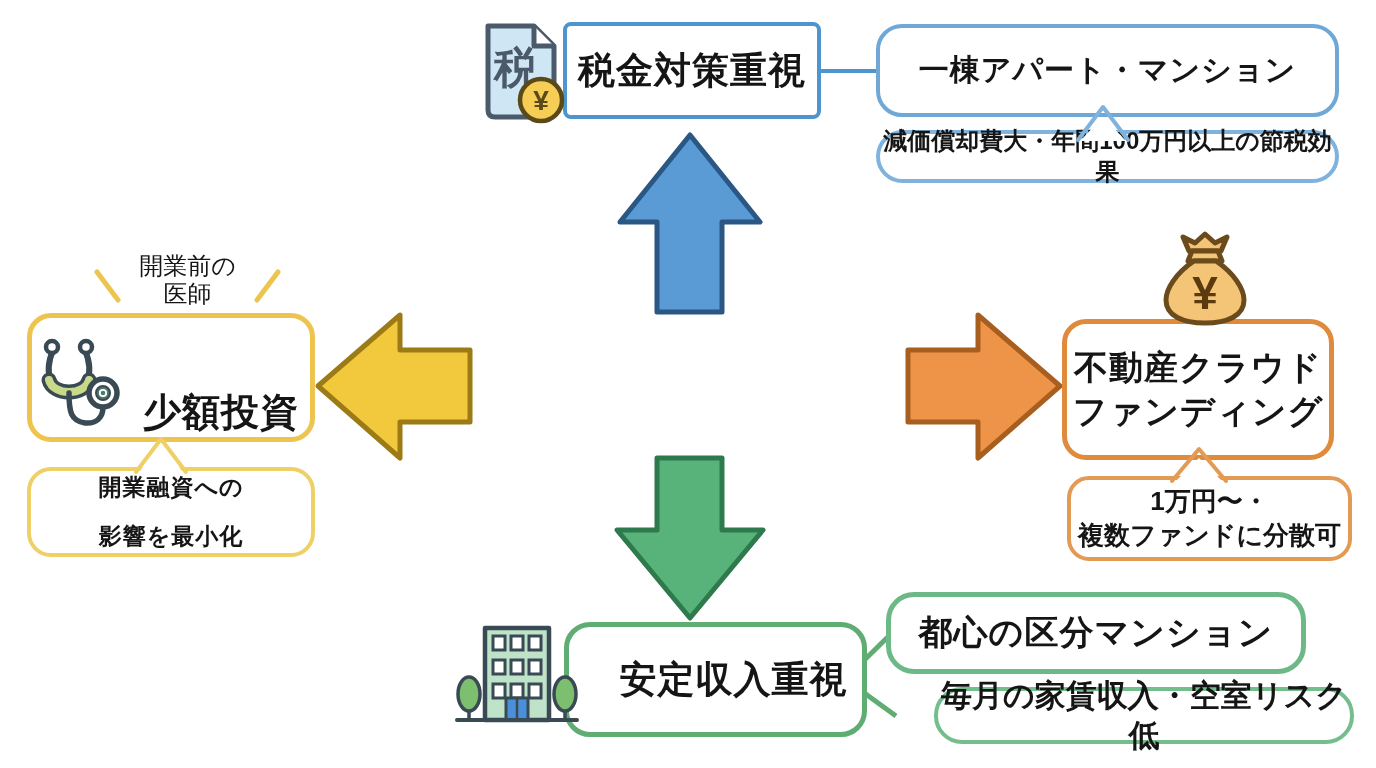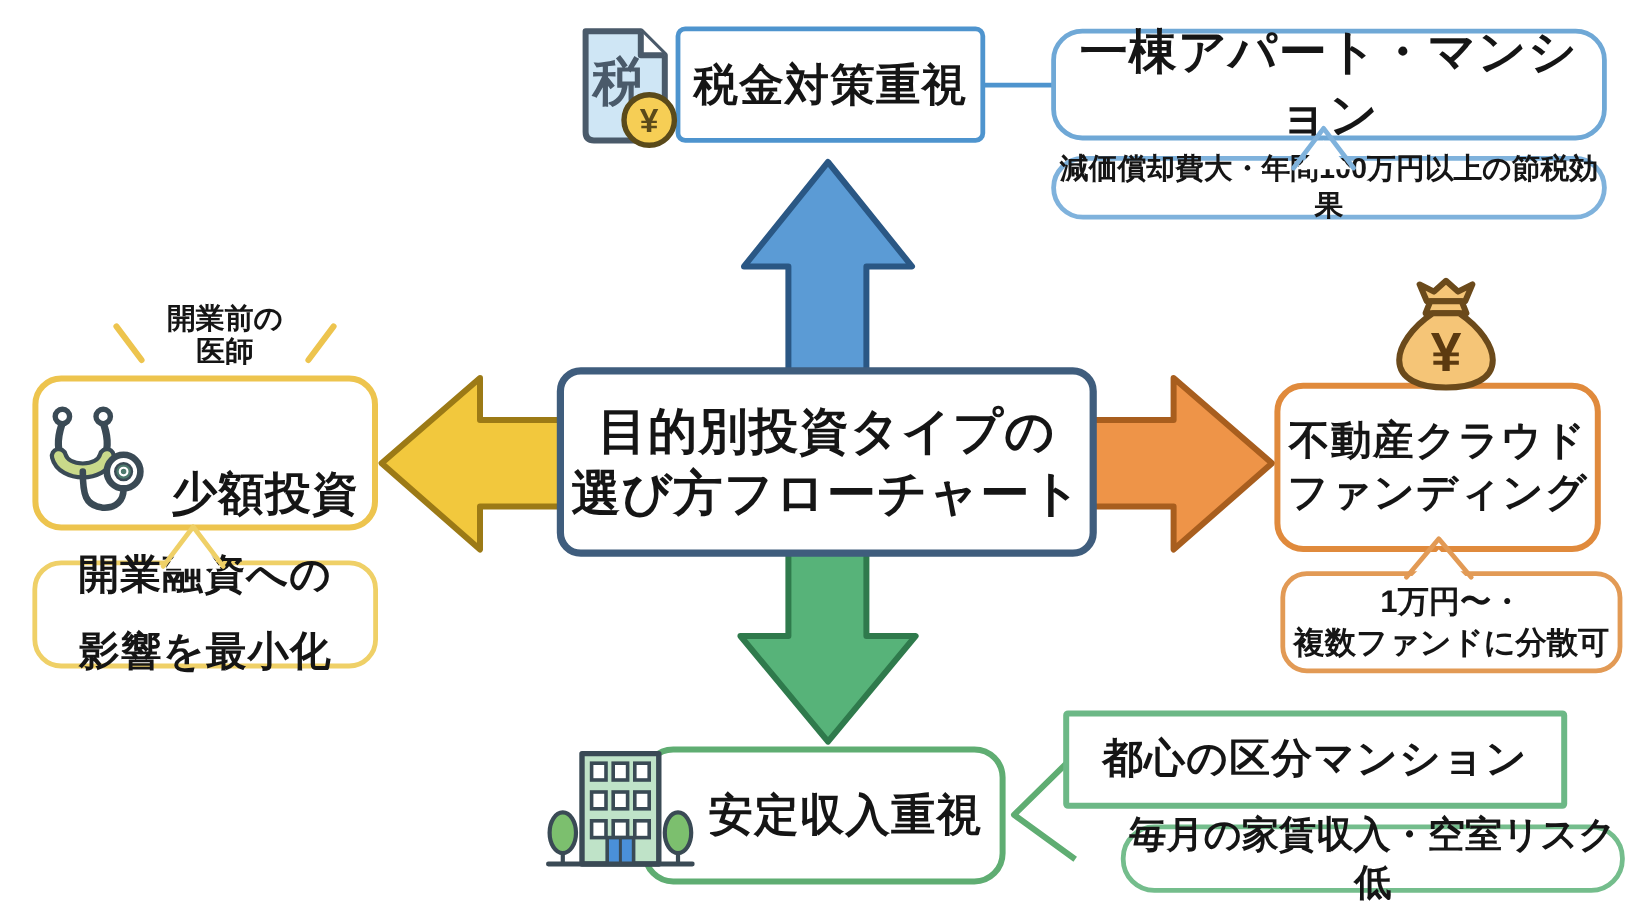--- a/index.html
+++ b/index.html
@@ -13,29 +13,29 @@
   .box{
     position:absolute;background:#ffffff;display:flex;flex-direction:column;
     align-items:center;justify-content:center;text-align:center;
     font-weight:bold;line-height:1.28;z-index:1;box-sizing:border-box;
     letter-spacing:1px;
   }
   .icon{position:absolute;z-index:2;}
   
   .central-box{left:464px;top:306px;width:450px;height:158px;border:6px solid var(--navy);border-radius:20px;font-size:41px;z-index:1;}
   .top-category{left:563px;top:22px;width:258px;height:97px;border:4px solid var(--blue);border-radius:8px;font-size:37px;}
-  .top-result{left:876px;top:24px;width:463px;height:93px;border:4px solid var(--blue-mid);border-radius:26px;font-size:40px;}
+  .top-result{left:876px;top:24px;width:463px;height:93px;border:4px solid var(--blue-mid);border-radius:26px;font-size:30px;}
   .top-note{left:876px;top:130px;width:463px;height:53px;border:4px solid var(--blue-light);border-radius:27px;font-size:24px;letter-spacing:0;}
   .right-result{left:1062px;top:319px;width:272px;height:141px;border:5px solid var(--orange);border-radius:24px;font-size:34px;}
   .right-note{left:1067px;top:476px;width:285px;height:85px;border:4px solid var(--orange-light);border-radius:22px;font-size:26px;letter-spacing:0;}
   .left-result{left:27px;top:313px;width:288px;height:129px;border:5px solid var(--yellow);border-radius:24px;font-size:38px;padding-left:100px;justify-content:flex-end;}
-  .left-note{left:27px;top:467px;width:288px;height:90px;border:4px solid var(--yellow-light);border-radius:24px;font-size:34px;gap:20px;}
-  .doctor-label{position:absolute;left:100px;top:252px;width:175px;text-align:center;font-weight:bold;font-size:24px;line-height:1.15;z-index:1;}
-  .bottom-category{left:535px;top:622px;width:303px;height:115px;border:5px solid var(--green);border-radius:26px;font-size:37px;padding-left:36px;}
-  .bottom-result{left:886px;top:592px;width:420px;height:82px;border:5px solid var(--green-mid);border-radius:4px;font-size:34px;}
+  .left-note{left:27px;top:467px;width:288px;height:90px;border:4px solid var(--yellow-light);border-radius:24px;font-size:23px;gap:20px;}
+  .doctor-label{position:absolute;left:100px;top:252px;width:175px;text-align:center;font-weight:normal;font-size:24px;line-height:1.15;z-index:1;}
+  .bottom-category{left:564px;top:622px;width:303px;height:115px;border:5px solid var(--green);border-radius:26px;font-size:37px;padding-left:36px;}
+  .bottom-result{left:886px;top:592px;width:420px;height:82px;border:5px solid var(--green-mid);border-radius:28px;font-size:34px;}
   .bottom-note{left:934px;top:687px;width:420px;height:57px;border:4px solid var(--green-light);border-radius:28px;font-size:31px;letter-spacing:0;}
   
   .arrow-blue{fill:var(--blue-arrow);stroke:var(--blue-arrow-dark);}
   .arrow-green{fill:var(--green-arrow);stroke:var(--green-arrow-dark);}
   .arrow-yellow{fill:var(--yellow-arrow);stroke:var(--yellow-arrow-dark);}
   .arrow-orange{fill:var(--orange-arrow);stroke:var(--orange-arrow-dark);}
   .arrow{stroke-width:5;stroke-linejoin:round;}
   .conn-blue{stroke:var(--blue);stroke-width:4;fill:none;}
   .conn-green{stroke:var(--green);stroke-width:5;fill:none;stroke-linejoin:round;}
   .tail-white{fill:#ffffff;stroke:none;}
@@ -52,24 +52,20 @@
 
   <svg class="layer-back" viewBox="0 0 1376 768">
     <polygon class="arrow arrow-blue" points="657,312 657,222 620,222 690,135 760,222 722,222 722,312"></polygon>
     <polygon class="arrow arrow-green" points="657,458 657,530 617,530 690,618 763,530 722,530 722,458"></polygon>
     <polygon class="arrow arrow-yellow" points="470,350 400,350 400,315 318,386 400,458 400,422 470,422"></polygon>
     <polygon class="arrow arrow-orange" points="908,350 978,350 978,315 1060,386 978,458 978,422 908,422"></polygon>
     <path class="conn-blue" d="M820,71 L878,71"></path>
     <path class="conn-green" d="M896,629 L845,679 L896,716"></path>
   </svg>
 
-  <div class="box central-box">
-    <span>目的別投資タイプの</span>
-    <span>選び方フローチャート</span>
-  </div>
 
   <div class="box top-category">
     <span>税金対策重視</span>
   </div>
   <div class="box top-result">
     <span>一棟アパート・マンション</span>
   </div>
   <div class="box top-note">
     <span>減価償却費大・年間100万円以上の節税効果</span>
   </div>

